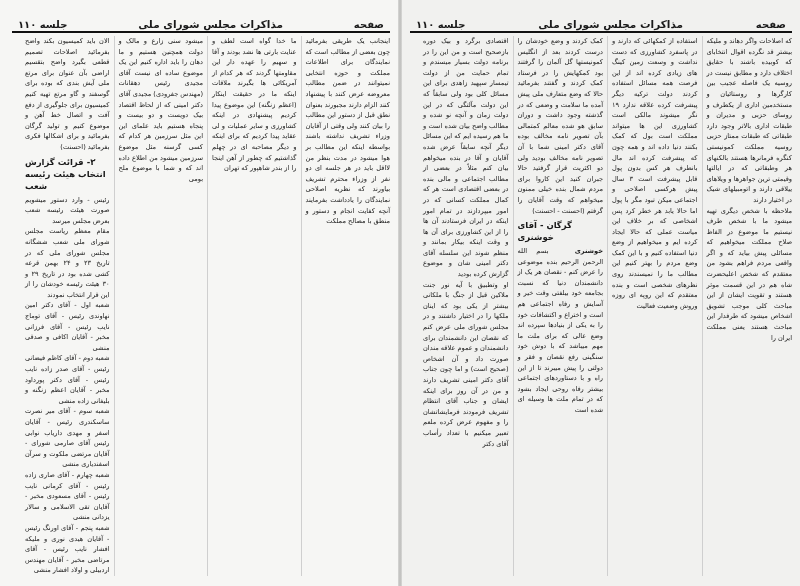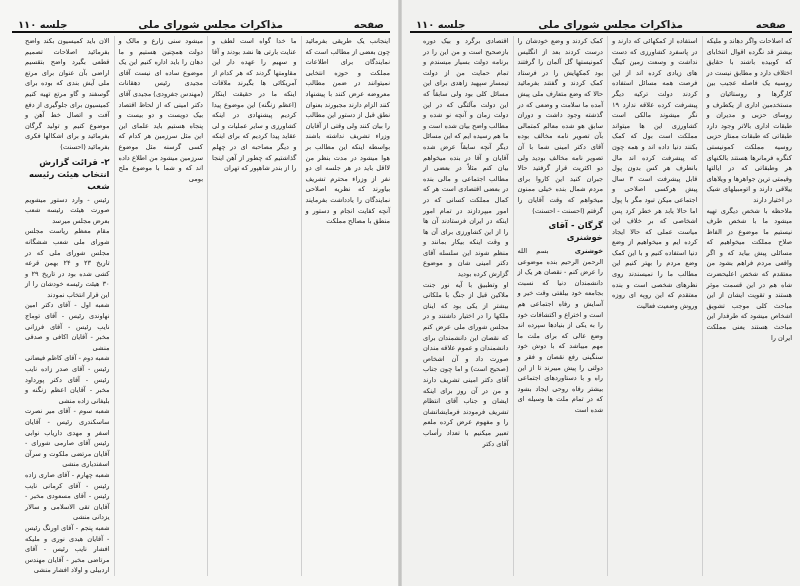--- a/index.html
+++ b/index.html
@@ -14,21 +14,21 @@
   .header{display:flex;justify-content:space-between;align-items:flex-end;
           height:24px;padding:0 10px;direction:rtl;}
   .header span{font-family:"DejaVu Sans",sans-serif;font-weight:bold;font-size:10px;}
   .header .title{font-size:10.5px;}
   .rule{height:0;border-top:2px solid #111;margin:1px 4px 3px 4px;}
   .cols{display:flex;flex-direction:row-reverse;gap:0;height:540px;}
   .col{flex:1;direction:rtl;text-align:justify;font-size:6.6px;line-height:10.6px;
        padding:0 4px;overflow:hidden;border-left:1px solid #cfcfcf;}
   .col:last-child{border-left:none;margin-left:13px;}
   .col p{margin:0;}
-  .heading{font-weight:bold;text-align:right;font-size:8.5px;line-height:12px;margin:3px 0;}
+  .heading{font-weight:bold;text-align:left;font-size:8.5px;line-height:12px;margin:3px 0;}
   .speaker{font-weight:bold;margin-left:17px;}
 </style>
 </head>
 <body>
 
 <div class="spread">
 
   <div class="page left">
     <div class="header">
       <span>صفحه</span>

